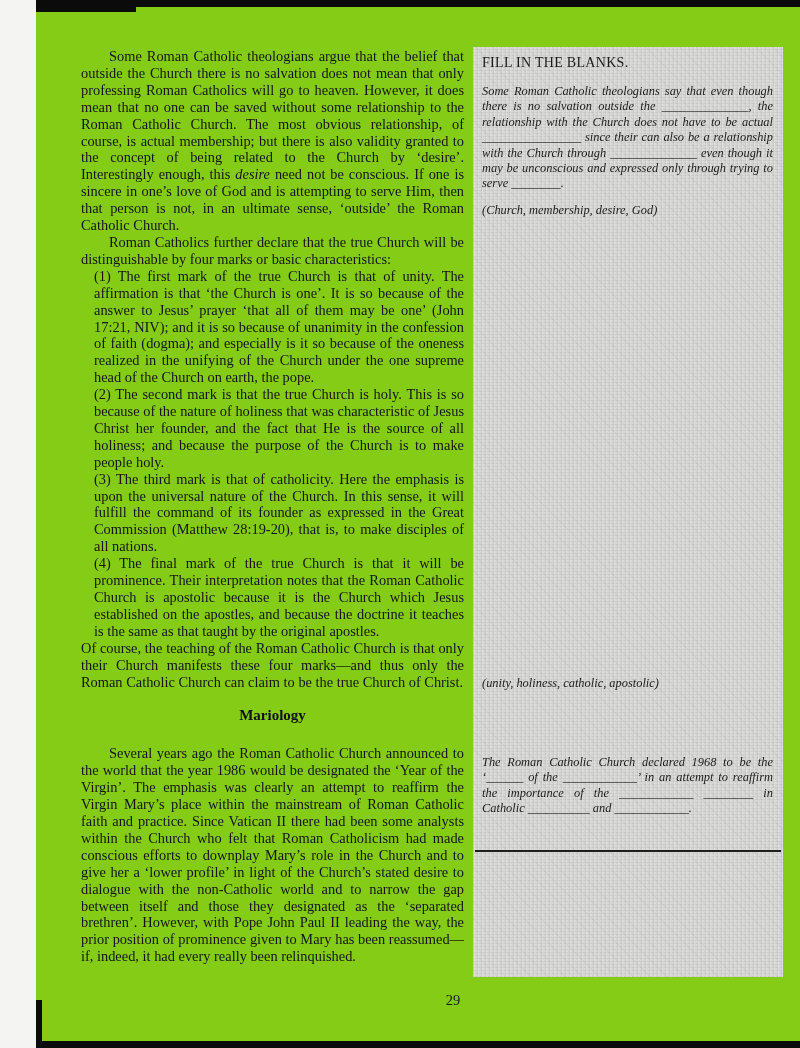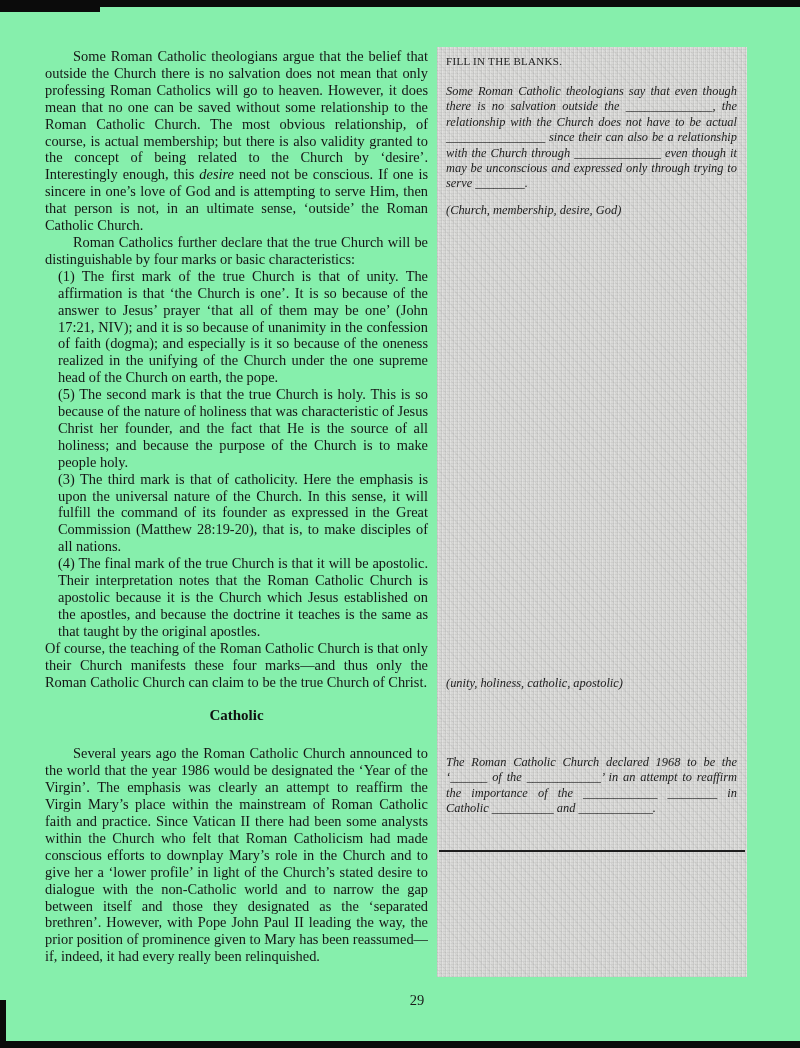--- a/index.html
+++ b/index.html
@@ -5,21 +5,22 @@
   html,body{margin:0;padding:0;}
   body{
     width:800px;height:1048px;
     background:#f4f4f2;
     font-family:"Liberation Serif", serif;
     position:relative;
     overflow:hidden;
   }
   .page{
     position:absolute;inset:0;
-    background:#86efac;
+    background:#84cc16;
+    margin-left:36px;
   }
   
   .scan-top{position:absolute;left:0;top:0;width:800px;height:7px;background:#0b0b0b;}
   .scan-top-left{position:absolute;left:0;top:0;width:100px;height:12px;background:#0b0b0b;}
   .scan-bottom{position:absolute;left:0;top:1041px;width:800px;height:7px;background:#0b0b0b;}
   .scan-left-sliver{position:absolute;left:0;top:1000px;width:6px;height:48px;background:#0b0b0b;}
 
   
   .main-col{
     position:absolute;left:45px;top:48px;width:383px;
@@ -42,21 +43,21 @@
     position:absolute;left:437px;top:47px;width:310px;height:930px;
     background-color:#d8d8d6;
     background-image:
       repeating-linear-gradient(90deg, rgba(130,130,130,.14) 0 1px, rgba(255,255,255,.22) 1px 2px, rgba(0,0,0,0) 2px 4px),
       repeating-linear-gradient(0deg, rgba(130,130,130,.12) 0 1px, rgba(0,0,0,0) 1px 3px),
       repeating-linear-gradient(45deg, rgba(0,0,0,0) 0 5px, rgba(100,100,100,.07) 5px 6px);
     color:#1c1c1c;
   }
   .sb-title{
     position:absolute;left:9px;top:8px;
-    font-size:11px;letter-spacing:.3px;
+    font-size:14px;letter-spacing:.3px;
   }
   .sb-text{
     position:absolute;left:9px;right:10px;margin:0;
     font-size:12.4px;line-height:15.4px;text-align:justify;
     word-break:break-word;
     font-style:italic;
   }
   .sb-key{
     position:absolute;left:9px;right:10px;margin:0;
     font-size:12.4px;font-style:italic;
@@ -86,28 +87,28 @@
   <div class="scan-bottom"></div>
   <div class="scan-left-sliver"></div>
 
   <div class="main-col">
     <p class="indent"><span>Some Roman Catholic theologians argue that the belief that outside the Church there is no salvation does not mean that only professing Roman Catholics will go to heaven. However, it does mean that no one can be saved without some relationship to the Roman Catholic Church. The most obvious relationship, of course, is actual membership; but there is also validity granted to the concept of being related to the Church by ‘desire’. Interestingly enough, this </span><em>desire</em><span> need not be conscious. If one is sincere in one’s love of God and is attempting to serve Him, then that person is not, in an ultimate sense, ‘outside’ the Roman Catholic Church.</span></p>
 
     <p class="indent">Roman Catholics further declare that the true Church will be distinguishable by four marks or basic characteristics:</p>
 
     <div class="marks">
       <p><span>(1) The first mark of the true Church is that of </span><b>unity</b><span>. The affirmation is that ‘the Church is one’. It is so because of the answer to Jesus’ prayer ‘that all of them may be one’ (John 17:21, NIV); and it is so because of unanimity in the confession of faith (dogma); and especially is it so because of the oneness realized in the unifying of the Church under the one supreme head of the Church on earth, the pope.</span></p>
-      <p><span>(5) The second mark is that the true Church is </span><b>holy</b><span>. This is so because of the nature of holiness that was characteristic of Jesus Christ her founder, and the fact that He is the source of all holiness; and because the purpose of the Church is to make people holy.</span></p>
+      <p><span>(2) The second mark is that the true Church is </span><b>holy</b><span>. This is so because of the nature of holiness that was characteristic of Jesus Christ her founder, and the fact that He is the source of all holiness; and because the purpose of the Church is to make people holy.</span></p>
       <p><span>(3) The third mark is that of </span><b>catholicity</b><span>. Here the emphasis is upon the universal nature of the Church. In this sense, it will fulfill the command of its founder as expressed in the Great Commission (Matthew 28:19-20), that is, to make disciples of all nations.</span></p>
-      <p><span>(4) The final mark of the true Church is that it will be </span><b>apostolic</b><span>. Their interpretation notes that the Roman Catholic Church is apostolic because it is the Church which Jesus established on the apostles, and because the doctrine it teaches is the same as that taught by the original apostles.</span></p>
+      <p><span>(4) The final mark of the true Church is that it will be </span><b>prominence</b><span>. Their interpretation notes that the Roman Catholic Church is apostolic because it is the Church which Jesus established on the apostles, and because the doctrine it teaches is the same as that taught by the original apostles.</span></p>
     </div>
 
     <p>Of course, the teaching of the Roman Catholic Church is that only their Church manifests these four marks—and thus only the Roman Catholic Church can claim to be the true Church of Christ.</p>
 
-    <h3 class="heading">Catholic</h3>
+    <h3 class="heading">Mariology</h3>
 
     <p class="indent">Several years ago the Roman Catholic Church announced to the world that the year 1986 would be designated the ‘Year of the Virgin’. The emphasis was clearly an attempt to reaffirm the Virgin Mary’s place within the mainstream of Roman Catholic faith and practice. Since Vatican II there had been some analysts within the Church who felt that Roman Catholicism had made conscious efforts to downplay Mary’s role in the Church and to give her a ‘lower profile’ in light of the Church’s stated desire to dialogue with the non-Catholic world and to narrow the gap between itself and those they designated as the ‘separated brethren’. However, with Pope John Paul II leading the way, the prior position of prominence given to Mary has been reassumed—if, indeed, it had every really been relinquished.</p>
   </div>
 
   <aside class="sidebar">
     <div class="sb-title">FILL IN THE BLANKS.</div>
 
     <p class="sb-text sb-b1">Some Roman Catholic theologians say that even though there is no salvation outside the ______________, the relationship with the Church does not have to be actual ________________ since their can also be a relationship with the Church through ______________ even though it may be unconscious and expressed only through trying to serve ________.</p>
     <p class="sb-key sb-k1">(Church, membership, desire, God)</p>
 

